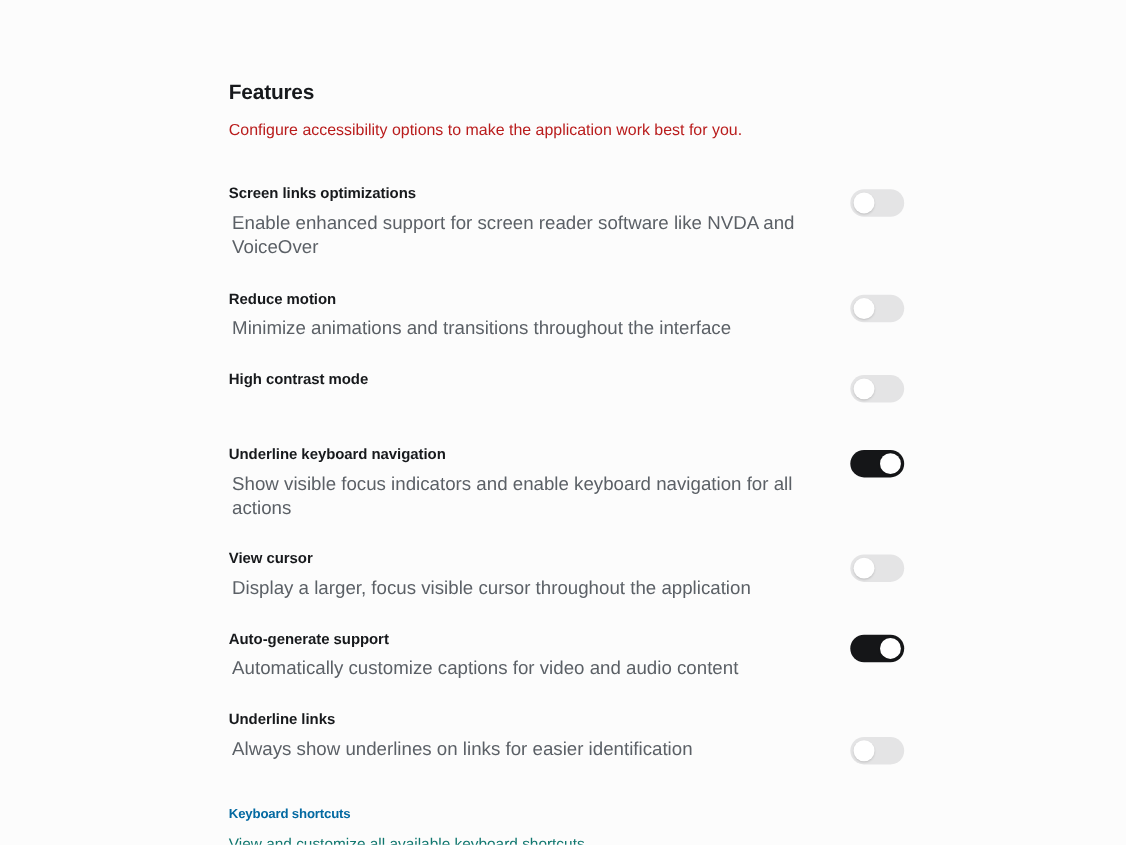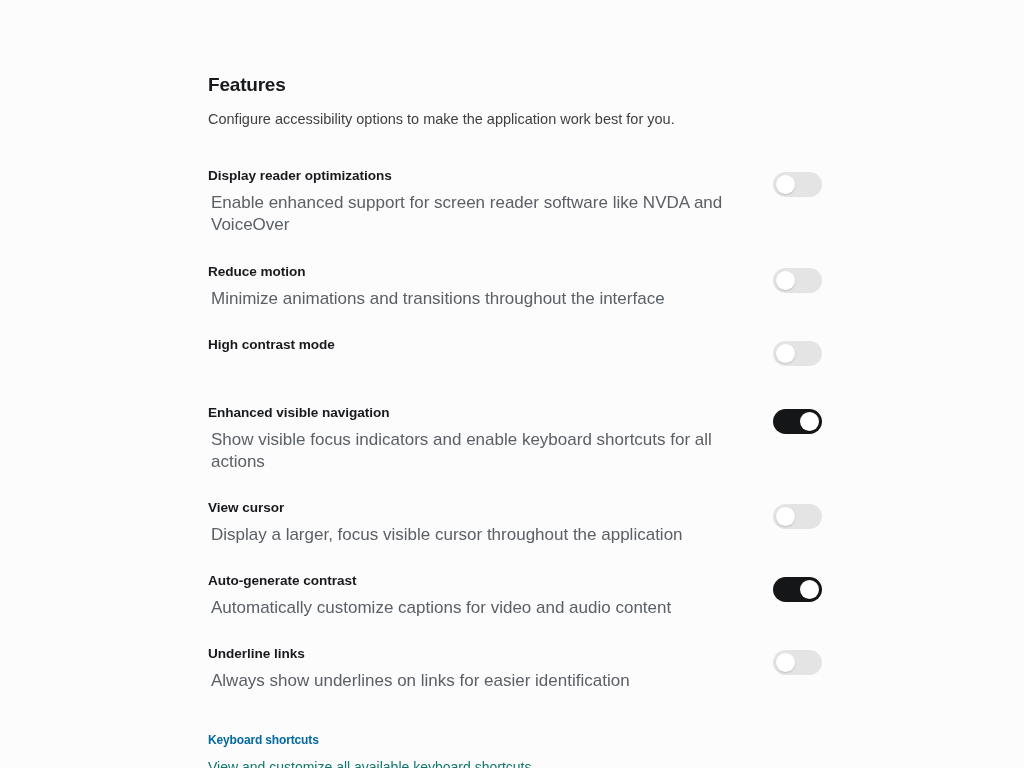--- a/index.html
+++ b/index.html
@@ -32,38 +32,39 @@
   .section-title {
     font-size: 19px;
     font-weight: bold;
     color: #17191c;
     letter-spacing: -0.2px;
     margin: 0 0 13px 0;
     line-height: 1.2;
   }
   .section-subtitle {
     font-size: 14.5px;
-    color: #404040;
+    color: #b91c1c;
     margin: 0;
     line-height: 1.35;
   }
 
   
   .settings-list {
     margin-top: 39px;
   }
   .setting-row {
     display: flex;
     align-items: flex-start;
     justify-content: space-between;
     min-height: 44px;
     padding-bottom: 24px;
   }
   .setting-row:last-child {
     padding-bottom: 0;
+    align-items: flex-end;
   }
   .setting-text {
     flex: 1 1 auto;
     padding-right: 24px;
     max-width: 540px;
   }
   .setting-label {
     font-size: 13.6px;
     font-weight: bold;
     color: #17191c;
@@ -146,21 +147,21 @@
   <div class="content">
 
     <div>
       <h1 class="section-title">Features</h1>
       <p class="section-subtitle">Configure accessibility options to make the application work best for you.</p>
     </div>
 
     <div class="settings-list">
         <div class="setting-row">
           <div class="setting-text">
-            <div class="setting-label">Display reader optimizations</div>
+            <div class="setting-label">Screen links optimizations</div>
             <div class="setting-desc">Enable enhanced support for screen reader software like NVDA and VoiceOver</div>
           </div>
           <div class="toggle" role="switch" aria-checked="false" aria-label="Screen reader optimizations">
             <div class="knob"></div>
           </div>
         </div>
         <div class="setting-row">
           <div class="setting-text">
             <div class="setting-label">Reduce motion</div>
             <div class="setting-desc">Minimize animations and transitions throughout the interface</div>
@@ -172,39 +173,39 @@
         <div class="setting-row">
           <div class="setting-text">
             <div class="setting-label">High contrast mode</div>
           </div>
           <div class="toggle" role="switch" aria-checked="false" aria-label="High contrast mode">
             <div class="knob"></div>
           </div>
         </div>
         <div class="setting-row">
           <div class="setting-text">
-            <div class="setting-label">Enhanced visible navigation</div>
-            <div class="setting-desc">Show visible focus indicators and enable keyboard shortcuts for all actions</div>
+            <div class="setting-label">Underline keyboard navigation</div>
+            <div class="setting-desc">Show visible focus indicators and enable keyboard navigation for all actions</div>
           </div>
           <div class="toggle on" role="switch" aria-checked="true" aria-label="Enhanced keyboard navigation">
             <div class="knob"></div>
           </div>
         </div>
         <div class="setting-row">
           <div class="setting-text">
             <div class="setting-label">View cursor</div>
             <div class="setting-desc">Display a larger, focus visible cursor throughout the application</div>
           </div>
           <div class="toggle" role="switch" aria-checked="false" aria-label="Large cursor">
             <div class="knob"></div>
           </div>
         </div>
         <div class="setting-row">
           <div class="setting-text">
-            <div class="setting-label">Auto-generate contrast</div>
+            <div class="setting-label">Auto-generate support</div>
             <div class="setting-desc">Automatically customize captions for video and audio content</div>
           </div>
           <div class="toggle on" role="switch" aria-checked="true" aria-label="Auto-generate captions">
             <div class="knob"></div>
           </div>
         </div>
         <div class="setting-row">
           <div class="setting-text">
             <div class="setting-label">Underline links</div>
             <div class="setting-desc">Always show underlines on links for easier identification</div>

